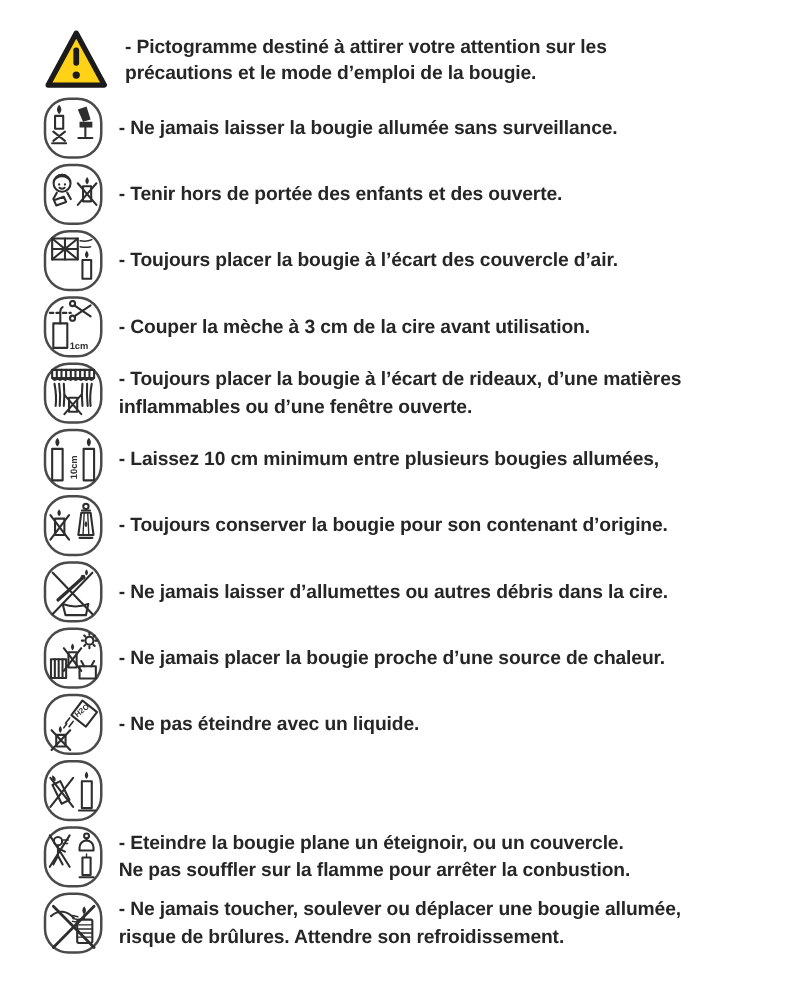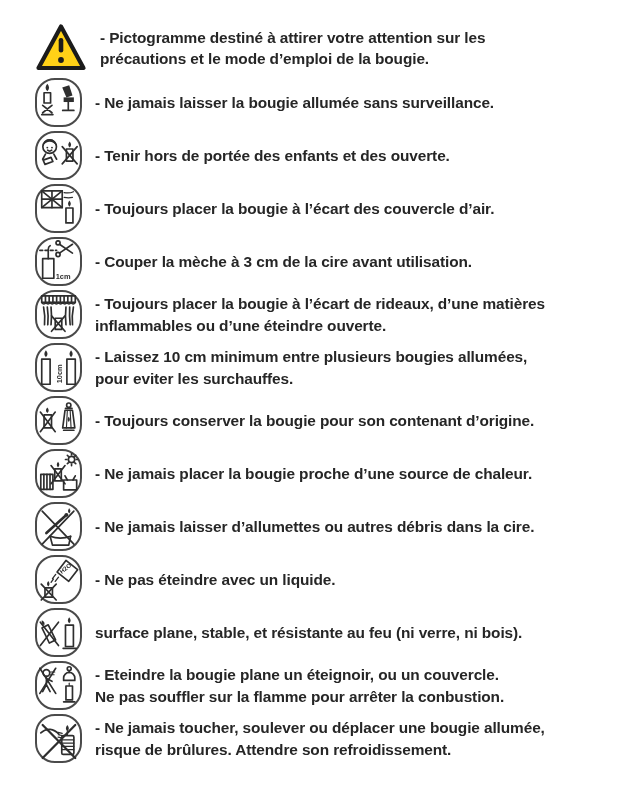--- a/index.html
+++ b/index.html
@@ -123,56 +123,71 @@
         <path d="M8 3 V10 M12 3 V10 M16 3 V10 M20 3 V10 M24 3 V10 M28 3 V10 M32 3 V10 M36 3 V10"></path>
         <path d="M4 10 q2.25 3.4 4.5 0 q2.25 3.4 4.5 0 q2.25 3.4 4.5 0 q2.25 3.4 4.5 0 q2.25 3.4 4.5 0 q2.25 3.4 4.5 0 q2.25 3.4 4.5 0 q2.25 3.4 4.5 0"></path>
         <path d="M6 15 q2 10 1 19 M10 15 q1.5 10 0.5 19 M14 15 q1 10 0 19"></path>
         <path d="M30 15 q-1 10 0 19 M34 15 q-0.5 10 0.5 19 M38 15 q-2 10 -1 19"></path>
         <rect x="18.5" y="27" width="7" height="12" stroke-width="1.8"></rect>
         <path d="M14.5 24.5 L29 41 M29 24.5 L14.5 41" stroke-width="1.8"></path>
       </svg>
     </div>
     <div class="txt">
       <div>- Toujours placer la bougie à l’écart de rideaux, d’une matières</div>
-      <div>inflammables ou d’une éteindre ouverte.</div>
+      <div>inflammables ou d’une fenêtre ouverte.</div>
     </div>
   </div>
 
   <div class="row">
     <div class="pbox">
       <svg class="pict" width="41" height="43" viewBox="0 0 44 46">
         <path class="fill" d="M8.5 4.5 C10.8 7.3 10.8 9.7 8.5 12 C6.2 9.7 6.2 7.3 8.5 4.5 Z"></path>
         <rect x="4" y="14" width="9" height="27"></rect>
         <path class="fill" d="M35.5 4.5 C37.8 7.3 37.8 9.7 35.5 12 C33.2 9.7 33.2 7.3 35.5 4.5 Z"></path>
         <rect x="31" y="14" width="9" height="27"></rect>
         <text transform="translate(25.5 40) rotate(-90)" x="0" y="0" font-size="8">10cm</text>
       </svg>
     </div>
     <div class="txt">
       <div>- Laissez 10 cm minimum entre plusieurs bougies allumées,</div>
-      <div>pour eviter les surchauffes.</div>
     </div>
   </div>
 
   <div class="row">
     <div class="pbox">
       <svg class="pict" width="41" height="43" viewBox="0 0 44 46">
         <path class="fill" d="M10 9 C12 11.3 12 13.2 10 15 C8 13.2 8 11.3 10 9 Z"></path>
         <rect x="6.5" y="17" width="8" height="14"></rect>
         <path d="M2.5 14 L18.5 35 M18.5 14 L2.5 35"></path>
         <circle cx="33" cy="6.5" r="2.3"></circle>
         <path d="M29.5 10 H36.5"></path>
         <path d="M29 12 H37 L39.5 31 H26.5 Z"></path>
         <path d="M31.5 12 L30.5 31 M34.5 12 L35.5 31" stroke-width="1.2"></path>
         <path class="fill" d="M33 19 C34.6 21 34.6 22.8 33 24.5 C31.4 22.8 31.4 21 33 19 Z"></path>
         <path d="M27.5 33.5 H38.5"></path>
       </svg>
     </div>
     <div class="txt">
       <div>- Toujours conserver la bougie pour son contenant d’origine.</div>
+    </div>
+  </div>
+
+  <div class="row">
+    <div class="pbox">
+      <svg class="pict" width="41" height="43" viewBox="0 0 44 46">
+        <path d="M13 33.5 q11 4 22 0"></path>
+        <path d="M13 33.5 L15.5 43 H33 L35 33.5"></path>
+        <path d="M9 30 L29.5 11.5" stroke-width="2.8"></path>
+        <circle class="fill" cx="30.5" cy="10.5" r="2.1"></circle>
+        <path class="fill" d="M33.5 3.5 C35.2 5.6 35.2 7.4 33.5 9 C31.8 7.4 31.8 5.6 33.5 3.5 Z"></path>
+        <path d="M4.5 6.5 L38.5 42 M38.5 6.5 L4.5 42"></path>
+      </svg>
+    </div>
+    <div class="txt">
+      <div>- Ne jamais laisser d’allumettes ou autres débris dans la cire.</div>
     </div>
   </div>
 
   <div class="row">
     <div class="pbox">
       <svg class="pict" width="41" height="43" viewBox="0 0 44 46" stroke-width="1.5">
         <rect x="3" y="24" width="13" height="16"></rect>
         <path d="M6.3 24 V40 M9.6 24 V40 M12.9 24 V40"></path>
         <circle cx="36" cy="8" r="3.4"></circle>
         <path d="M36 1.5 V3 M36 13 V14.5 M29.5 8 H31 M41 8 H42.5 M31.5 3.5 l1 1 M39.5 11.5 l1 1 M40.5 3.5 l-1 1 M32.5 11.5 l-1 1"></path>
@@ -184,36 +199,20 @@
       </svg>
     </div>
     <div class="txt">
       <div>- Ne jamais placer la bougie proche d’une source de chaleur.</div>
     </div>
   </div>
 
   <div class="row">
     <div class="pbox">
       <svg class="pict" width="41" height="43" viewBox="0 0 44 46">
-        <path d="M13 33.5 q11 4 22 0"></path>
-        <path d="M13 33.5 L15.5 43 H33 L35 33.5"></path>
-        <path d="M9 30 L29.5 11.5" stroke-width="2.8"></path>
-        <circle class="fill" cx="30.5" cy="10.5" r="2.1"></circle>
-        <path class="fill" d="M33.5 3.5 C35.2 5.6 35.2 7.4 33.5 9 C31.8 7.4 31.8 5.6 33.5 3.5 Z"></path>
-        <path d="M4.5 6.5 L38.5 42 M38.5 6.5 L4.5 42"></path>
-      </svg>
-    </div>
-    <div class="txt">
-      <div>- Ne jamais laisser d’allumettes ou autres débris dans la cire.</div>
-    </div>
-  </div>
-
-  <div class="row">
-    <div class="pbox">
-      <svg class="pict" width="41" height="43" viewBox="0 0 44 46">
         <path d="M30 2.5 L42.5 12.5 L33 25 L20.5 15 Z"></path>
         <text transform="translate(25.5 17) rotate(-38)" x="0" y="0" font-size="6.6">H2O</text>
         <path d="M19 17.5 l-3.5 4.5 M22 20.5 l-3.5 4.5 M16.5 22.5 l-2.5 3.5" stroke-width="1.4"></path>
         <path class="fill" d="M11 24.5 C12.8 26.7 12.8 28.6 11 30.5 C9.2 28.6 9.2 26.7 11 24.5 Z"></path>
         <rect x="7.5" y="32" width="8" height="10"></rect>
         <path d="M3.5 28 L19.5 45 M19.5 28 L3.5 45"></path>
       </svg>
     </div>
     <div class="txt">
       <div>- Ne pas éteindre avec un liquide.</div>
@@ -227,21 +226,20 @@
           <path class="fill" d="M12 8 C13.8 10.2 13.8 12.1 12 14 C10.2 12.1 10.2 10.2 12 8 Z"></path>
           <rect x="8.5" y="15.5" width="7.5" height="18"></rect>
         </g>
         <path d="M2.5 12 L22 37 M22 12 L2.5 37"></path>
         <path class="fill" d="M33.5 6.5 C35.5 9 35.5 11 33.5 13 C31.5 11 31.5 9 33.5 6.5 Z"></path>
         <rect x="29.5" y="15" width="8.5" height="23"></rect>
         <path d="M27 40 H41"></path>
       </svg>
     </div>
     <div class="txt">
-      <div>surface plane, stable, et résistante au feu (ni verre, ni bois).</div>
     </div>
   </div>
 
   <div class="row">
     <div class="pbox">
       <svg class="pict" width="41" height="43" viewBox="0 0 44 46" stroke-width="1.6">
         <circle cx="9" cy="9.5" r="3.6"></circle>
         <path d="M9 13.2 V22 M9 15.5 L15 18.5 M9 22 L5 29.5 M9 22 L13 29.5"></path>
         <path d="M13.5 8.5 h4.5 M13.5 11.5 h3.8" stroke-width="1.2"></path>
         <path d="M2 4.5 L19 31.5 M19 4.5 L2 31.5" stroke-width="1.8"></path>

